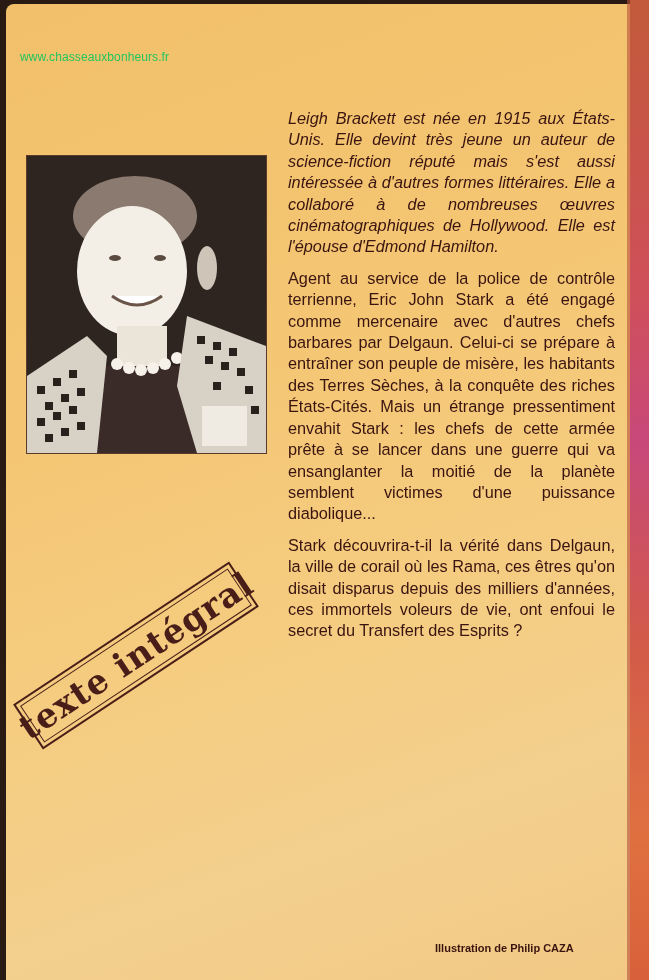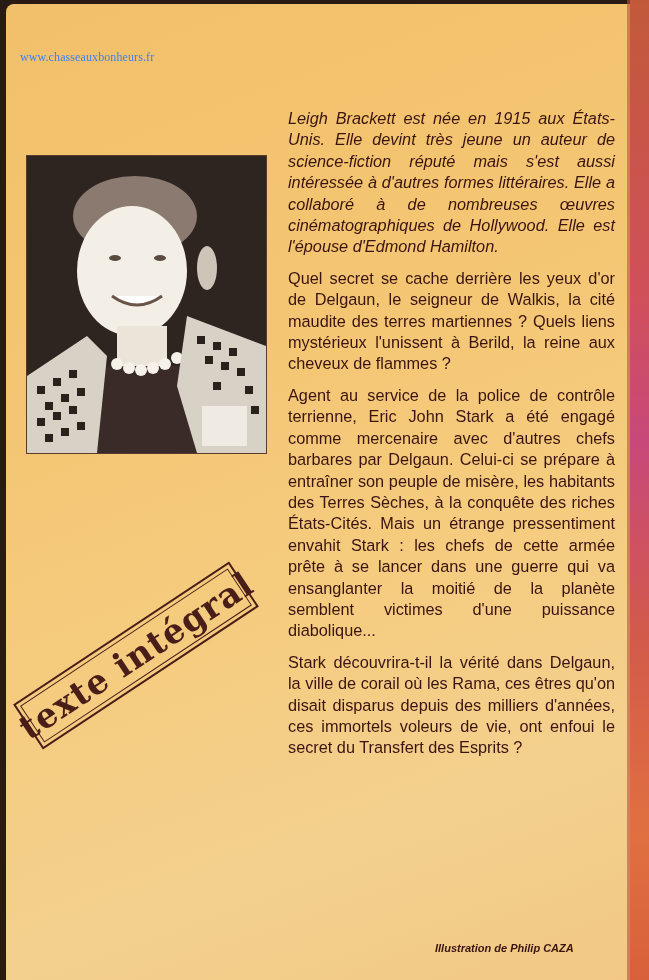--- a/index.html
+++ b/index.html
@@ -17,40 +17,40 @@
     .spine {
       position: absolute; left: 630px; top: 0; width: 19px; height: 980px;
       background: linear-gradient(180deg, #c25a3a 0%, #d0505a 30%, #c8487a 45%, #d25a4a 65%, #e07040 85%, #d8603a 100%);
     }
     .spine-edge {
       position: absolute; left: 627px; top: 0; width: 4px; height: 980px;
       background: #b8503a; opacity: 0.6;
     }
     .watermark {
       position: absolute; left: 20px; top: 50px;
-      color: #3b82f6; font-size: 12px; letter-spacing: 0.1px;
-      font-family: Liberation Serif, serif;
+      color: #22c55e; font-size: 12px; letter-spacing: 0.1px;
+      font-family: Liberation Sans, sans-serif;
     }
     .photo {
       position: absolute; left: 26px; top: 155px; width: 239px; height: 297px;
       background: #3a2c28;
       border: 1px solid #5a3a2a;
       overflow: hidden;
     }
     .text-col {
       position: absolute; left: 288px; top: 108px; width: 327px;
       color: #3a1410;
       font-size: 16.3px; line-height: 21.4px;
       text-align: justify;
     }
     .para { margin: 0 0 10px 0; }
     .para.bio { font-style: italic; }
     .credit {
       position: absolute; left: 435px; top: 942px;
-      font-style: italic; font-weight: bold; font-size: 11px;
+      font-weight: bold; font-size: 11px;
       color: #3a1410;
     }
     .stamp {
       position: absolute; left: 28px; top: 700px; width: 255px; height: 50px;
       transform: rotate(-33.5deg);
       transform-origin: left center;
       border: 2px solid #4a1e18;
       display: flex; align-items: center; justify-content: center;
     }
     .stamp-text {
@@ -132,18 +132,17 @@
   </svg>
 </div>
 
 <div class="stamp">
   <div class="stamp-inner"></div>
   <span class="stamp-text">texte intégral</span>
 </div>
 
 <div class="text-col">
   <p class="para bio">Leigh Brackett est née en 1915 aux États-Unis. Elle devint très jeune un auteur de science-fiction réputé mais s'est aussi intéressée à d'autres formes littéraires. Elle a collaboré à de nombreuses œuvres cinématographiques de Hollywood. Elle est l'épouse d'Edmond Hamilton.</p>
-  <p class="para">Quel secret se cache derrière les yeux d'or de Delgaun, le seigneur de Walkis, la cité maudite des terres martiennes ? Quels liens mystérieux l'unissent à Berild, la reine aux cheveux de flammes ?</p>
   <p class="para">Agent au service de la police de contrôle terrienne, Eric John Stark a été engagé comme mercenaire avec d'autres chefs barbares par Delgaun. Celui-ci se prépare à entraîner son peuple de misère, les habitants des Terres Sèches, à la conquête des riches États-Cités. Mais un étrange pressentiment envahit Stark : les chefs de cette armée prête à se lancer dans une guerre qui va ensanglanter la moitié de la planète semblent victimes d'une puissance diabolique...</p>
   <p class="para">Stark découvrira-t-il la vérité dans Delgaun, la ville de corail où les Rama, ces êtres qu'on disait disparus depuis des milliers d'années, ces immortels voleurs de vie, ont enfoui le secret du Transfert des Esprits ?</p>
 </div>
 
 <div class="credit">Illustration de Philip CAZA</div>
 
 </body></html>

